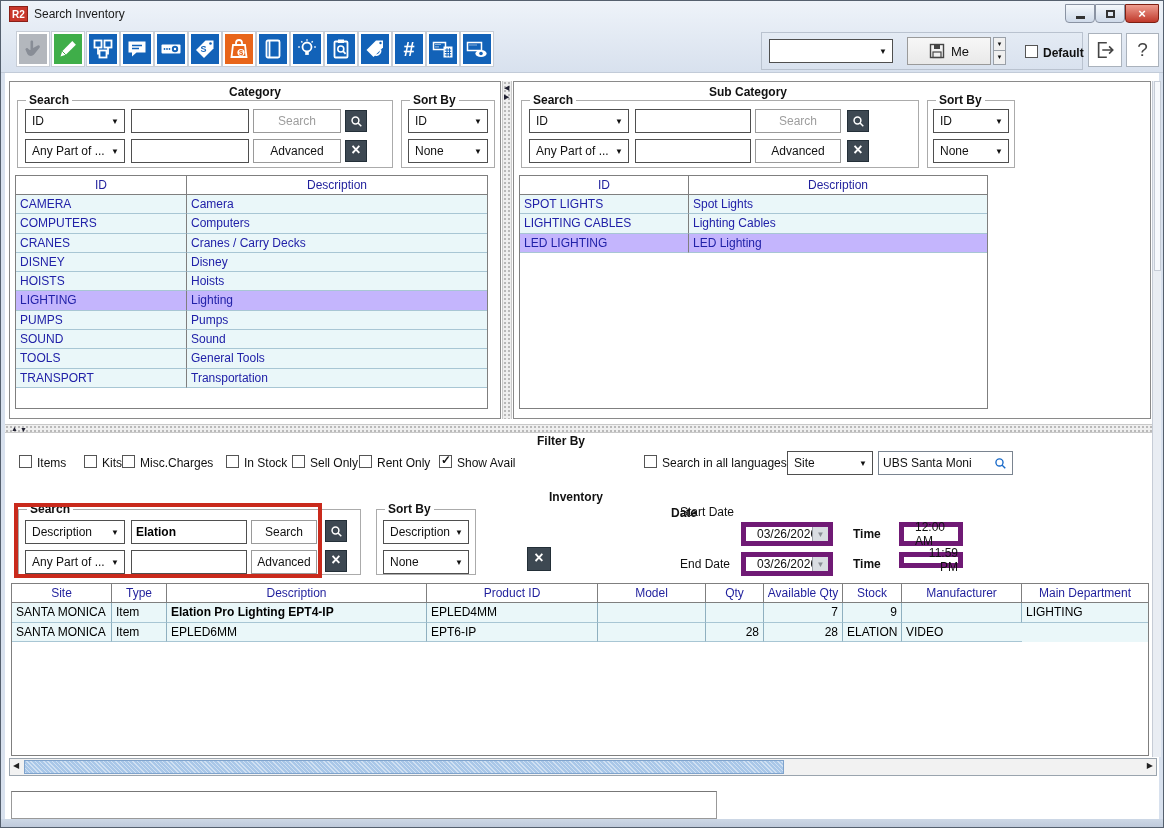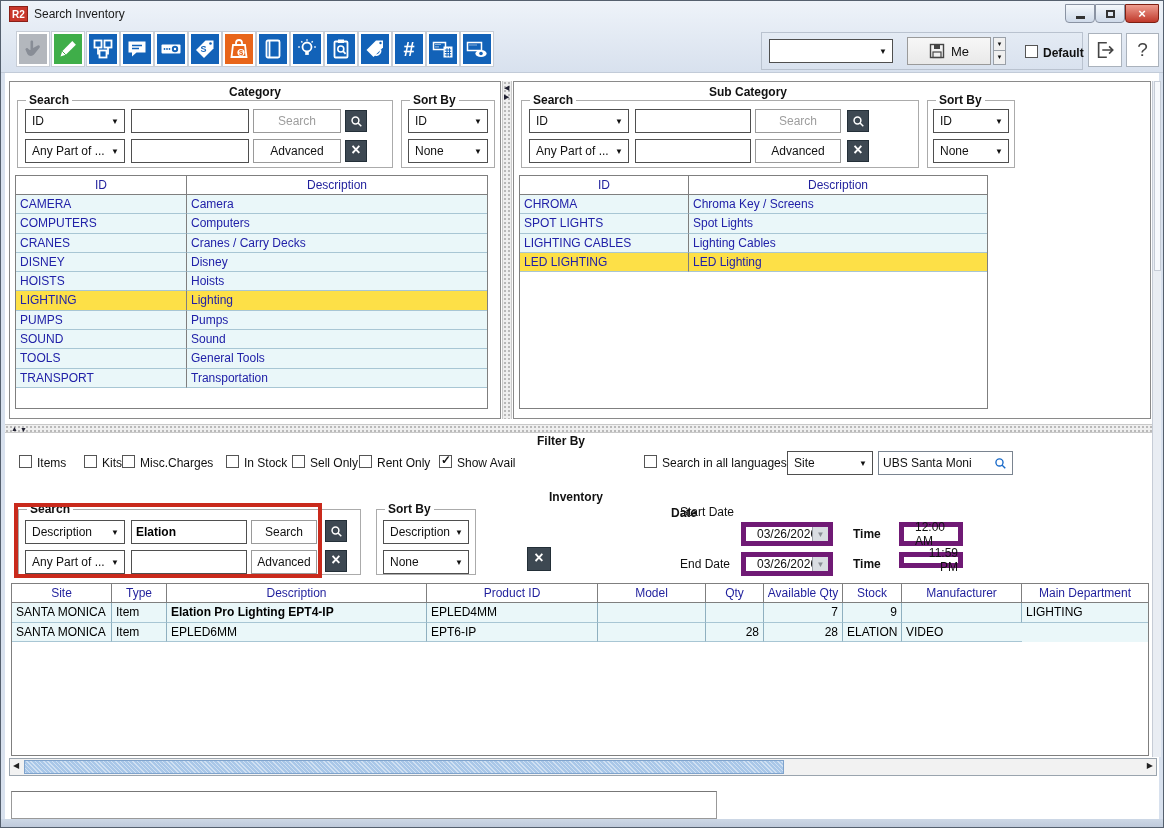--- a/index.html
+++ b/index.html
@@ -45,21 +45,21 @@
   .gr{display:grid;}
   .cgrid{grid-template-columns:171px 1fr;}
   .sgrid{grid-template-columns:169px 1fr;}
   .rgrid{grid-template-columns:100px 55px 260px 171px 108px 58px 79px 59px 120px 1fr;}
   .thead{height:19px;}
   .hc{color:#1f1f9c;text-align:center;line-height:18px;border-right:1px solid #7f7f7f;border-bottom:1px solid #7f7f7f;background:#fff;
       white-space:nowrap;overflow:hidden;}
   .hc.hlast{border-right:none;}
   .trow{height:19.3px;background:#eaf7f9;}
   .trow.rrow{height:19.5px;}
-  .trow.sel{background:#fde047;}
+  .trow.sel{background:#c4b5fd;}
   .dc{color:#2121a8;padding:0 4px;line-height:19px;border-right:1px solid #8fb0c0;border-bottom:1px solid #a8c6d4;white-space:nowrap;overflow:hidden;}
   .dc:first-child{border-right:1px solid #7f7f7f;}
   .dc.cl{border-right:none;}
   .rdc{color:#000;padding:0 4px;line-height:19px;border-right:1px solid #8fb0c0;border-bottom:1px solid #a8c6d4;white-space:nowrap;overflow:hidden;}
   .rdc.num{text-align:right;}
   .panel{position:absolute;border:1px solid #8a8a8a;background:#fff;}
   .ptitle{position:absolute;font-weight:bold;text-align:center;}
   .dotted{background-color:#efefef;background-image:radial-gradient(#b9b9b9 0.8px,transparent 0.9px);background-size:4px 4px;}
   .arrows{position:absolute;font-size:7px;color:#223;line-height:7px;}
   .datefield{position:absolute;background:#fff;border:5px solid #701a75;display:flex;align-items:center;padding-left:11px;}
@@ -356,24 +356,20 @@
   <div class="combo" style="left:932px;top:138px;width:76px;height:24px;">
       <span>None</span>
     </div>
 
   <div class="tbl" style="left:518px;top:174px;width:469px;height:234px;">
     <div class="gr sgrid thead">
       <div class="hc">ID</div>
       <div class="hc hlast">Description</div>
     </div>
     <div class="gr sgrid trow">
-        <div class="dc">CHROMA</div>
-        <div class="dc cl">Chroma Key / Screens</div>
-      </div>
-    <div class="gr sgrid trow">
         <div class="dc">SPOT LIGHTS</div>
         <div class="dc cl">Spot Lights</div>
       </div>
     <div class="gr sgrid trow">
         <div class="dc">LIGHTING CABLES</div>
         <div class="dc cl">Lighting Cables</div>
       </div>
     <div class="gr sgrid trow sel">
         <div class="dc">LED LIGHTING</div>
         <div class="dc cl">LED Lighting</div>

